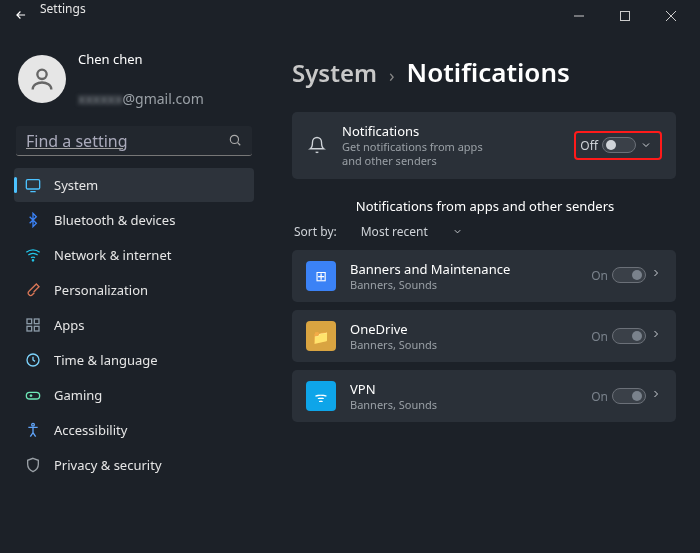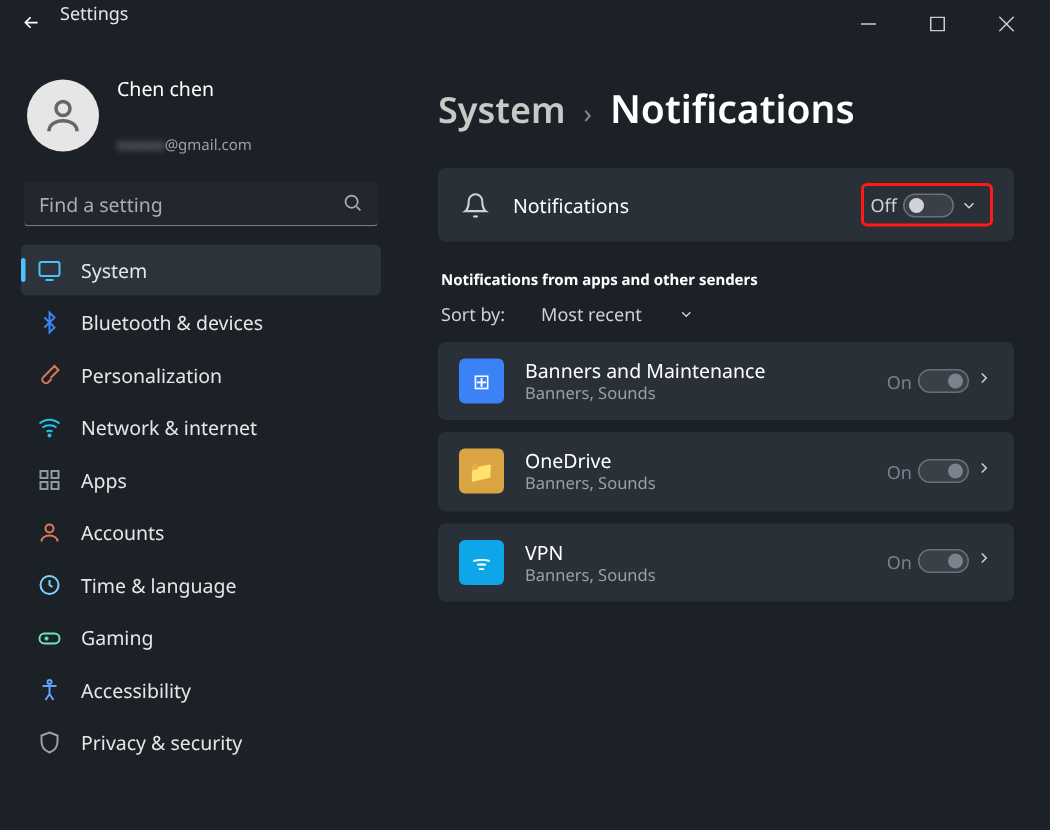--- a/index.html
+++ b/index.html
@@ -7,23 +7,23 @@
   .titlebar { height: 32px; display: flex; align-items: flex-start; padding: 0 6px; }
   .back-btn { width: 30px; height: 30px; display:flex;align-items:center;justify-content:center; color:#fff; }
   .title { font-size: 12px; margin-left: 4px; color:#e6e6e6;}
   .winctrl { margin-left:auto; display:flex; gap:0;}
   .winctrl div { width:46px; height:32px; display:flex; align-items:center; justify-content:center; color:#ccc;}
   .body { display:flex; height: calc(553px - 32px); }
   .sidebar { width: 262px; padding: 12px 8px 0 14px; display:flex; flex-direction:column; gap:4px; overflow:hidden;}
   .profile { display:flex; align-items:center; gap:12px; padding: 6px 4px 14px 4px;}
   .avatar { width:48px; height:48px; border-radius:50%; background:#e6e6e6; display:flex; align-items:center; justify-content:center; color:#555;}
   .profile .name{ font-size:13px; font-weight:400;}
-  .profile .email{ font-size:10px; color:#9aa0a6;margin-top:21px;}
+  .profile .email{ font-size:14px; color:#9aa0a6;margin-top:21px;}
   .search { position:relative; margin: 0 2px 8px 2px;}
-  .search input { width:100%; height:30px; background:#22272e; border:none; border-bottom:1px solid #777; color:#ef4444; padding:0 32px 0 10px; font-size:13px; border-radius:3px;}
+  .search input { width:100%; height:30px; background:#22272e; border:none; border-bottom:1px solid #777; color:#a3a3a3; padding:0 32px 0 10px; font-size:16px; border-radius:3px;text-decoration:underline;}
   .search input::placeholder{color:#aab;}
   .search .sicon{ position:absolute; right:10px; top:7px; color:#aaa;}
   .nav { display:flex; flex-direction:column; gap:1px; overflow:hidden;}
   .nav-item { display:flex; align-items:center; gap:12px; height:34px; padding:0 10px; border-radius:4px; font-size:13px; color:#e6e6e6; position:relative;}
   .nav-item.active { background:#2d333b;}
   .nav-item.active::before { content:""; position:absolute; left:0; top:9px; bottom:9px; width:3px; background:#4cc2ff; border-radius:2px;}
   .nav-item .nicon { width:18px; height:18px; display:flex; align-items:center; justify-content:center; font-size:14px;}
   .main { flex:1; padding: 22px 24px 0 30px; overflow:hidden;}
   .crumb { display:flex; align-items:baseline; gap:12px; margin-bottom:22px;}
   .crumb .c1 { font-size:24px; font-weight:600; color:#c8c8c8;}
@@ -34,21 +34,21 @@
   .card .ctext { flex:1;}
   .card .ctitle { font-size:13px; font-weight:400; color:#fff;}
   .card .csub { font-size:11px; color:#9aa0a6; line-height:1.3;}
   .card .right { display:flex; gap:4px;margin-left:44px;}
   .toggle { width:34px; height:16px; border-radius:10px; background:#3a4048; border:1px solid #6b7078; position:relative;}
   .toggle .knob { width:10px; height:10px; border-radius:50%; background:#cfd3d8; position:absolute; top:2px; left:3px;}
   .toggle.on .knob { left:auto; right:3px;}
   .state { font-size:12px; color:#cfd3d8;}
   .chev { color:#cfd3d8; font-size:12px;}
   .highlight { border:2px solid #ff1a1a; border-radius:4px; padding:4px 8px 4px 4px; display:flex; align-items:center; gap:10px;}
-  .section-h { font-size:10px; font-weight:700; margin:18px 0 8px 2px;}
+  .section-h { font-size:13px; font-weight:400; margin:18px 0 8px 2px;text-align:center;}
   .sort { font-size:12px; color:#cfd3d8; margin:0 0 10px 2px; display:flex; gap:24px; align-items:center;}
   .sort .sv{ font-weight:400;}
   .appicon { width:30px; height:30px; border-radius:4px; display:flex; align-items:center; justify-content:center; font-size:14px;}
   svg { display:block; }
   .muted-email { filter: blur(2px); display:inline-block;}
 </style>
 </head>
 <body>
 
 <div class="titlebar">
@@ -112,55 +112,46 @@
         </div>
         <div class="nav-item">
           <span class="nicon" style="color:#3b82f6">
             <svg width="16" height="16" viewBox="0 0 24 24" fill="none" stroke="currentColor" stroke-width="2">
               <path d="m7 7 10 10-5 5V2l5 5L7 17"></path>
             </svg>
           </span>
           <span>Bluetooth &amp; devices</span>
         </div>
         <div class="nav-item">
-          <span class="nicon" style="color:#d97757">
-            <svg width="16" height="16" viewBox="0 0 24 24" fill="none" stroke="currentColor" stroke-width="2">
-              <path d="M9 11l8-8 4 4-8 8M9 11l-3 3a3 3 0 0 0 0 5 3 3 0 0 0 5 0l3-3"></path>
-            </svg>
-          </span>
-          <span>Personalization</span>
-        </div>
-        <div class="nav-item">
           <span class="nicon" style="color:#22c3e6">
             <svg width="16" height="16" viewBox="0 0 24 24" fill="none" stroke="currentColor" stroke-width="2">
               <path d="M2 8c6-5 14-5 20 0M5 12c4-3 10-3 14 0M9 16c2-1 4-1 6 0"></path>
               <circle cx="12" cy="20" r="1" fill="currentColor"></circle>
             </svg>
           </span>
           <span>Network &amp; internet</span>
+        </div>
+        <div class="nav-item">
+          <span class="nicon" style="color:#d97757">
+            <svg width="16" height="16" viewBox="0 0 24 24" fill="none" stroke="currentColor" stroke-width="2">
+              <path d="M9 11l8-8 4 4-8 8M9 11l-3 3a3 3 0 0 0 0 5 3 3 0 0 0 5 0l3-3"></path>
+            </svg>
+          </span>
+          <span>Personalization</span>
         </div>
         <div class="nav-item">
           <span class="nicon" style="color:#8b9aa7">
             <svg width="16" height="16" viewBox="0 0 24 24" fill="none" stroke="currentColor" stroke-width="2">
               <rect x="3" y="3" width="7" height="7"></rect>
               <rect x="14" y="3" width="7" height="7"></rect>
               <rect x="3" y="14" width="7" height="7"></rect>
               <rect x="14" y="14" width="7" height="7"></rect>
             </svg>
           </span>
           <span>Apps</span>
-        </div>
-        <div class="nav-item">
-          <span class="nicon" style="color:#e07a5f">
-            <svg width="16" height="16" viewBox="0 0 24 24" fill="none" stroke="currentColor" stroke-width="2">
-              <circle cx="12" cy="8" r="4"></circle>
-              <path d="M4 21c0-4 4-6 8-6s8 2 8 6"></path>
-            </svg>
-          </span>
-          <span>Accounts</span>
         </div>
         <div class="nav-item">
           <span class="nicon" style="color:#7dd3fc">
             <svg width="16" height="16" viewBox="0 0 24 24" fill="none" stroke="currentColor" stroke-width="2">
               <circle cx="12" cy="12" r="9"></circle>
               <path d="M12 7v5l3 2"></path>
             </svg>
           </span>
           <span>Time &amp; language</span>
         </div>
@@ -201,20 +192,21 @@
     </div>
 
     <div class="card">
       <div class="cicon">
         <svg width="18" height="18" viewBox="0 0 24 24" fill="none" stroke="currentColor" stroke-width="1.8">
             <path d="M18 8a6 6 0 0 0-12 0c0 7-3 9-3 9h18s-3-2-3-9M13.7 21a2 2 0 0 1-3.4 0"></path>
           </svg>
       </div>
       <div class="ctext">
         <div class="ctitle">Notifications</div>
+        <div class="csub" style="max-width:150px">Get notifications from apps and other senders</div>
       </div>
       <div class="right highlight">
         <span class="state">Off</span>
         <div class="toggle">
             <div class="knob"></div>
           </div>
         <span class="chev">
           <svg width="12" height="12" viewBox="0 0 24 24" fill="none" stroke="currentColor" stroke-width="2">
               <path d="m6 9 6 6 6-6"></path>
             </svg>

